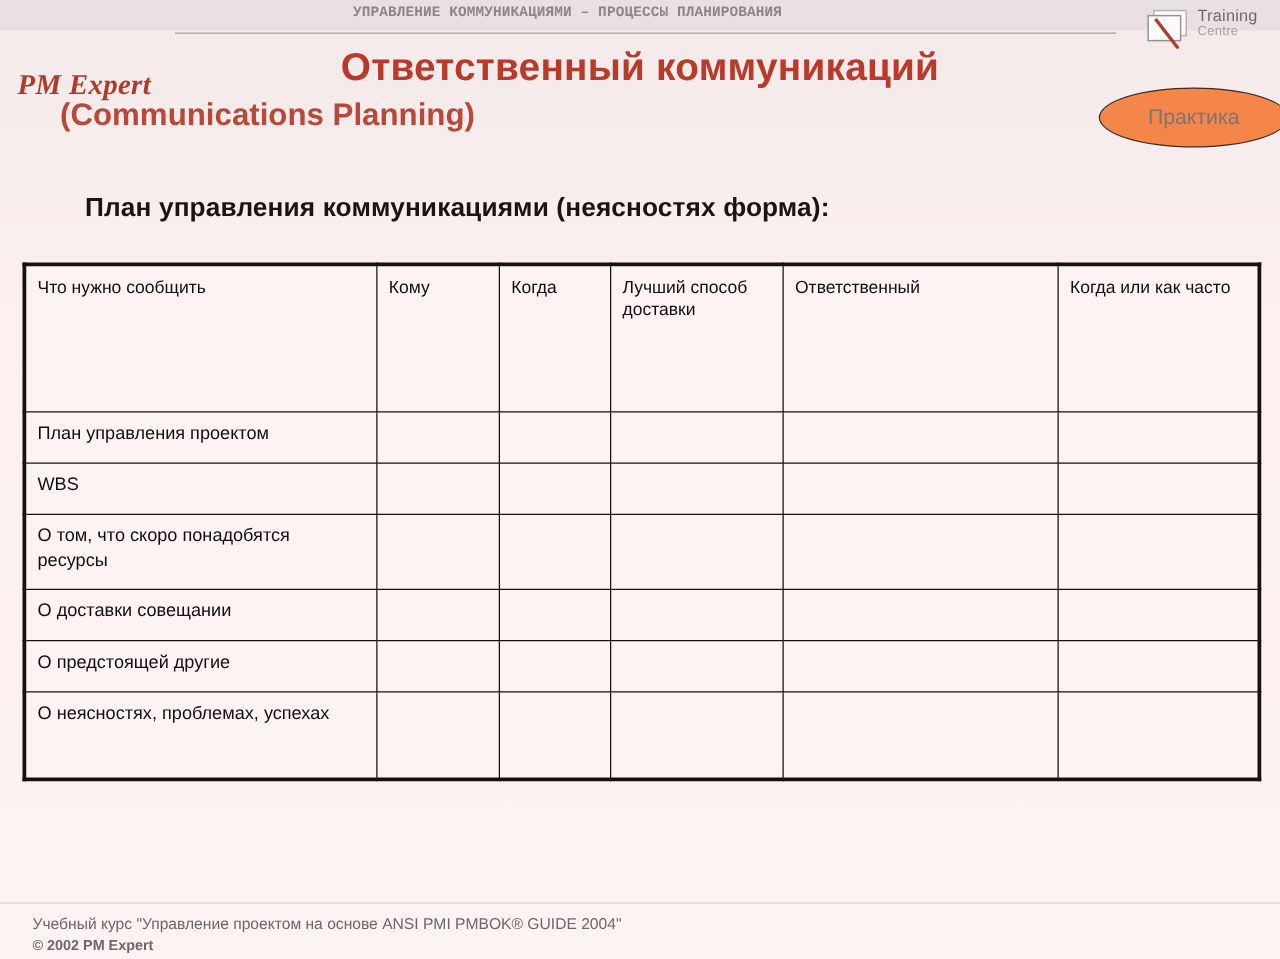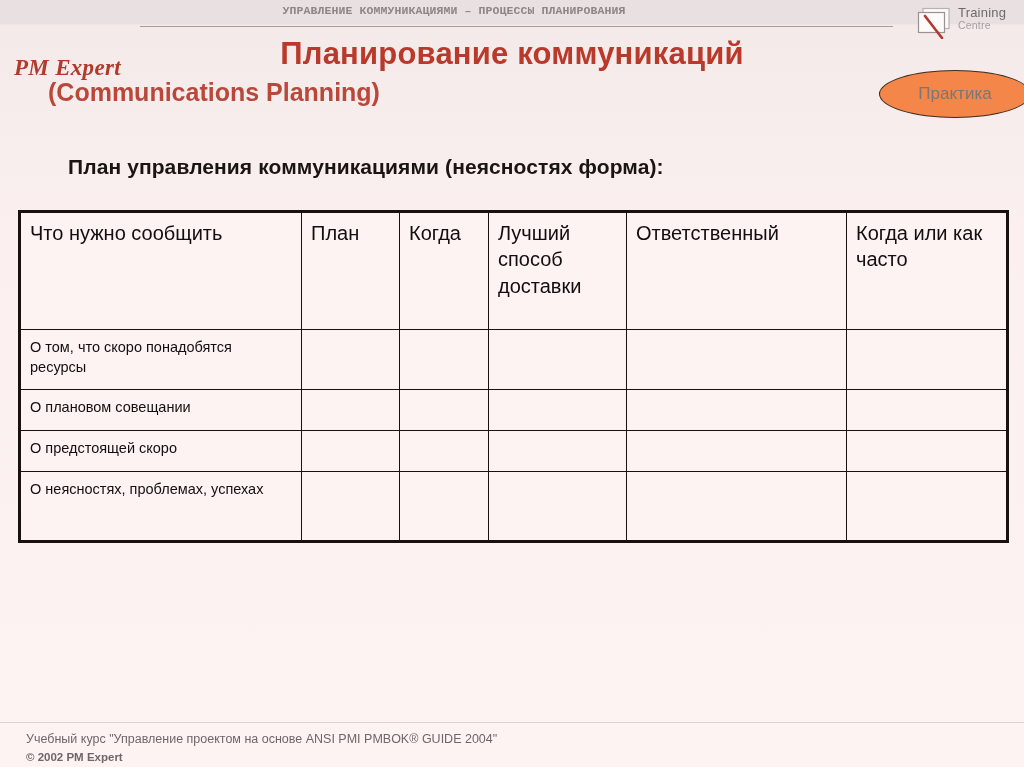--- a/index.html
+++ b/index.html
@@ -156,21 +156,21 @@
   table.plan td {
     border: 1px solid #171210;
     vertical-align: top;
     text-align: left;
     padding: 7px 9px 5px 9px;
     background: #fdf3f2;
     color: #120f0e;
     font-weight: normal;
   }
   table.plan thead th {
-    font-size: 20px;
+    font-size: 14px;
     line-height: 1.32;
     height: 104px;
   }
   table.plan tbody td {
     font-size: 14.5px;
     line-height: 1.38;
   }
   tbody tr.r-short td { height: 28px; }
   tbody tr.r-tall  td { height: 47px; }
   tbody tr.r-last  td { height: 56px; }
@@ -223,21 +223,21 @@
       <rect x="7" y="1.5" width="26" height="20" fill="#fdfafa" stroke="#b9b2b2" stroke-width="1.2"></rect>
       <rect x="2.5" y="5.5" width="26" height="20" fill="#fdfafa" stroke="#9a9292" stroke-width="1.2"></rect>
       <line x1="9" y1="9" x2="26" y2="31" stroke="#b23a2c" stroke-width="2.6" stroke-linecap="round"></line>
     </svg>
     <div class="tc-text">
       <div class="tc-training">Training</div>
       <div class="tc-centre">Centre</div>
     </div>
   </div>
 
-  <div class="title-ru">Планирование коммуникаций</div>
+  <div class="title-ru">Ответственный коммуникаций</div>
   <div class="title-en">(Communications Planning)</div>
 
   <div class="badge-practice">
     <span>Практика</span>
   </div>
 
   <div class="subtitle">План управления коммуникациями (неясностях форма):</div>
 
   <div class="tbl-wrap">
     <table class="plan">
@@ -245,46 +245,62 @@
         <col class="c1">
           <col class="c2">
           <col class="c3">
         <col class="c4">
           <col class="c5">
           <col class="c6">
       </colgroup>
       <thead>
         <tr>
           <th>Что нужно сообщить</th>
-          <th>План</th>
+          <th>Кому</th>
           <th>Когда</th>
           <th>Лучший способ доставки</th>
           <th>Ответственный</th>
           <th>Когда или как часто</th>
         </tr>
       </thead>
       <tbody>
+        <tr class="r-short">
+          <td>План управления проектом</td>
+          <td></td>
+          <td></td>
+          <td></td>
+          <td></td>
+          <td></td>
+        </tr>
+        <tr class="r-short">
+          <td>WBS</td>
+          <td></td>
+          <td></td>
+          <td></td>
+          <td></td>
+          <td></td>
+        </tr>
         <tr class="r-tall">
           <td>О том, что скоро понадобятся ресурсы</td>
           <td></td>
           <td></td>
           <td></td>
           <td></td>
           <td></td>
         </tr>
         <tr class="r-short">
-          <td>О плановом совещании</td>
+          <td>О доставки совещании</td>
           <td></td>
           <td></td>
           <td></td>
           <td></td>
           <td></td>
         </tr>
         <tr class="r-short">
-          <td>О предстоящей скоро</td>
+          <td>О предстоящей другие</td>
           <td></td>
           <td></td>
           <td></td>
           <td></td>
           <td></td>
         </tr>
         <tr class="r-last">
           <td>О неясностях, проблемах, успехах</td>
           <td></td>
           <td></td>

